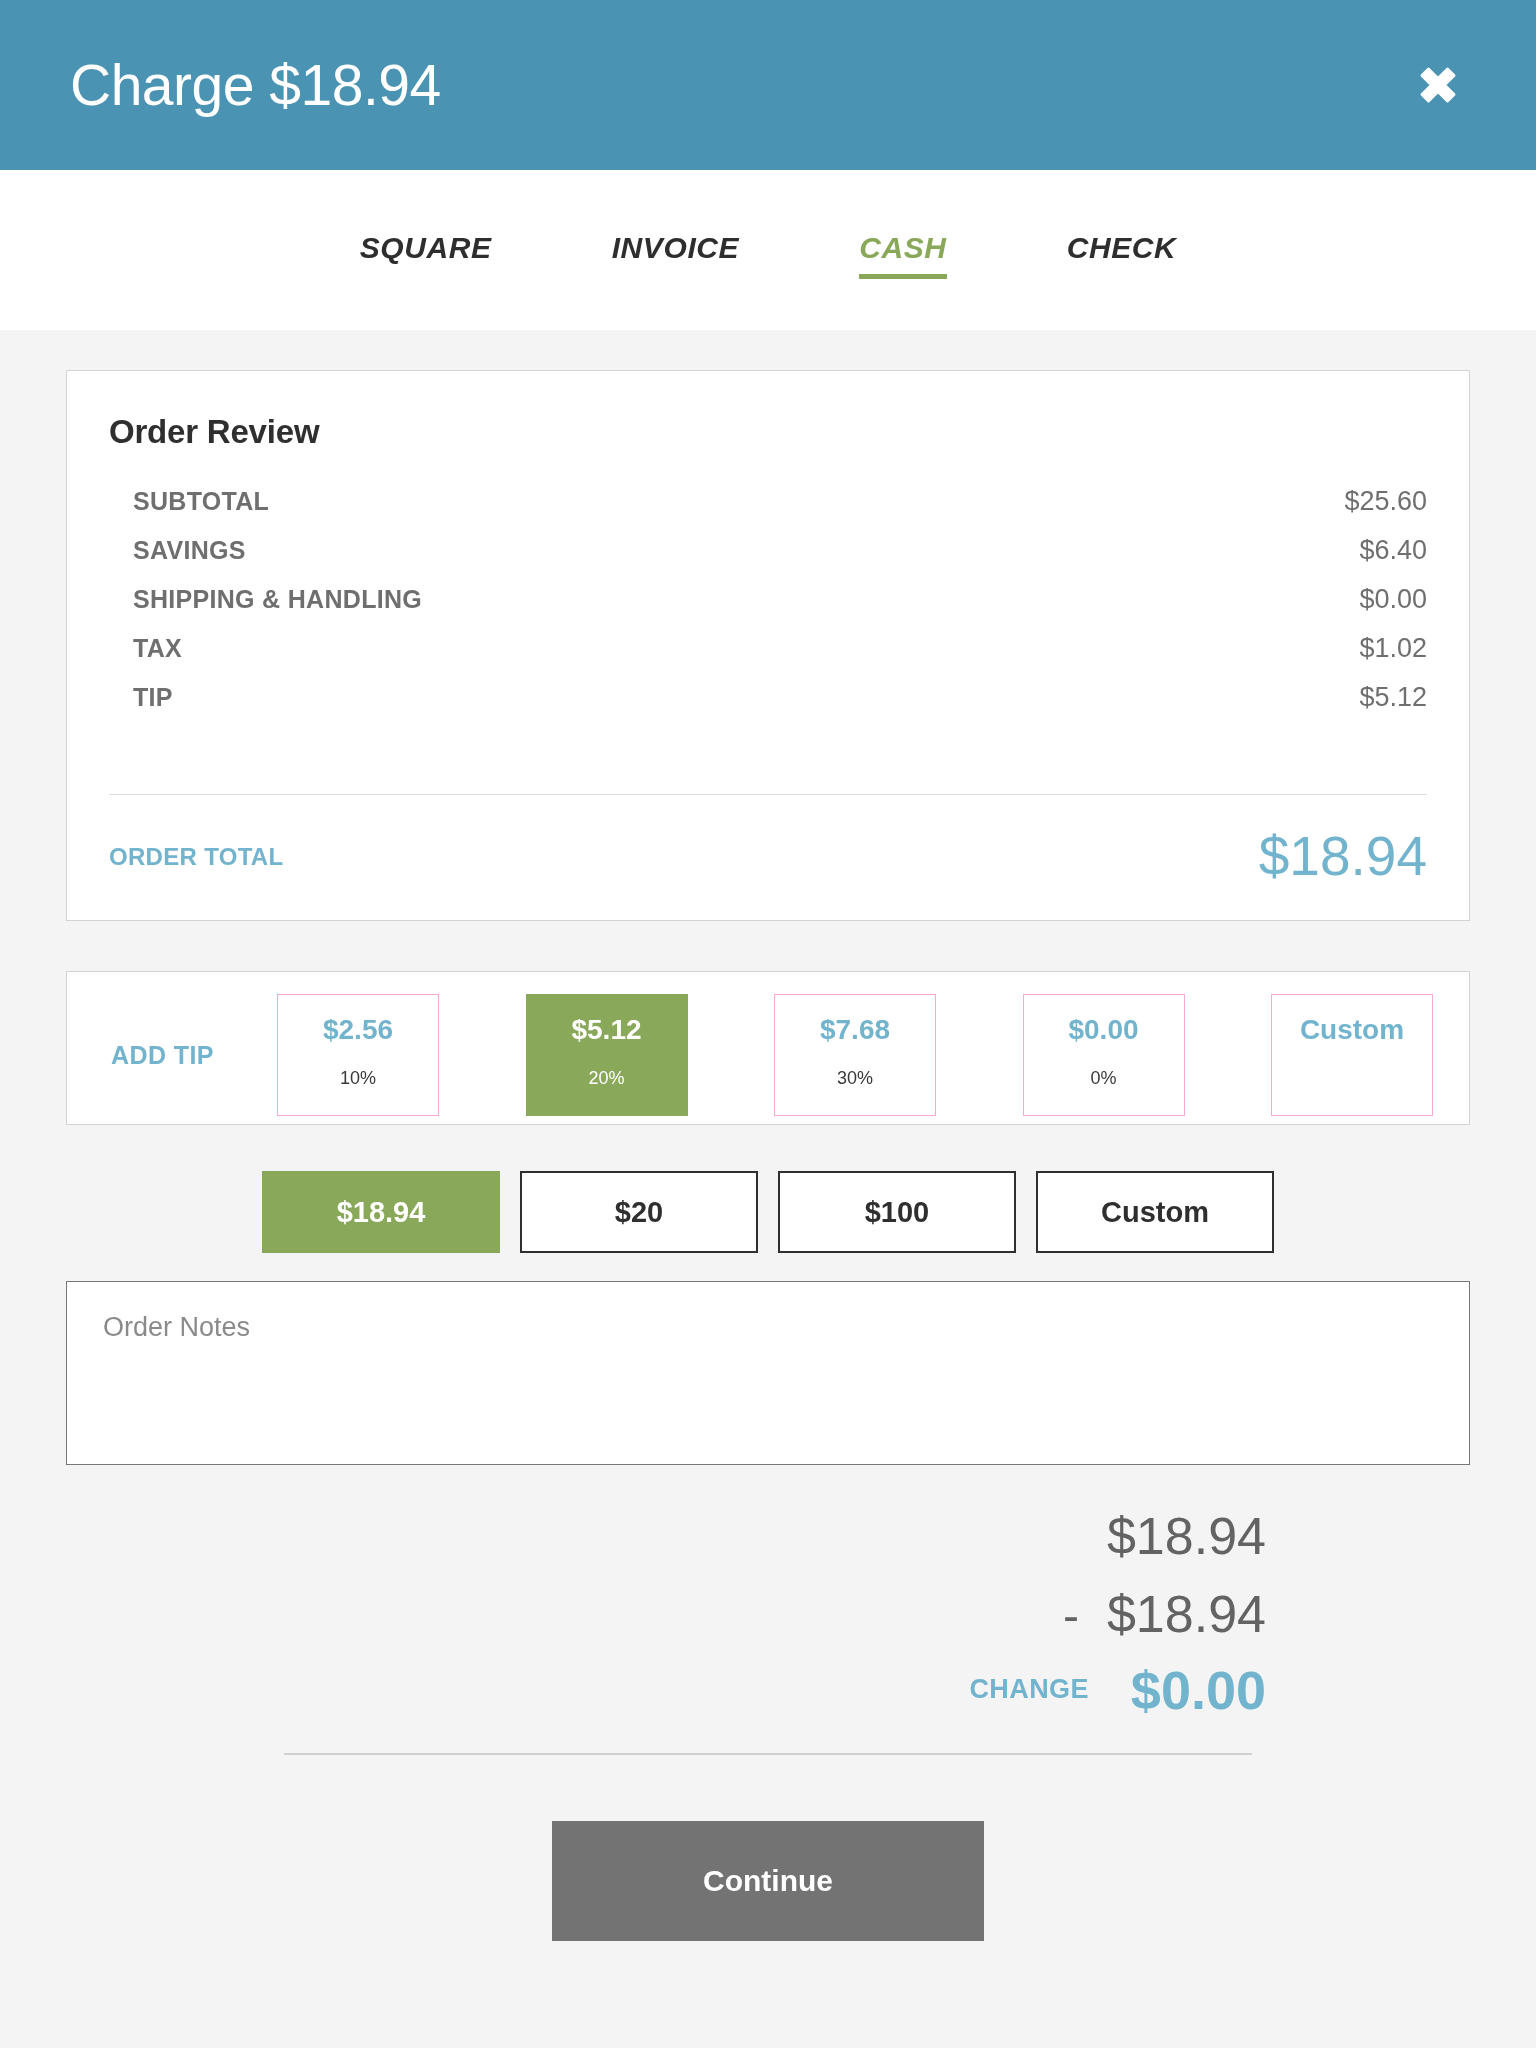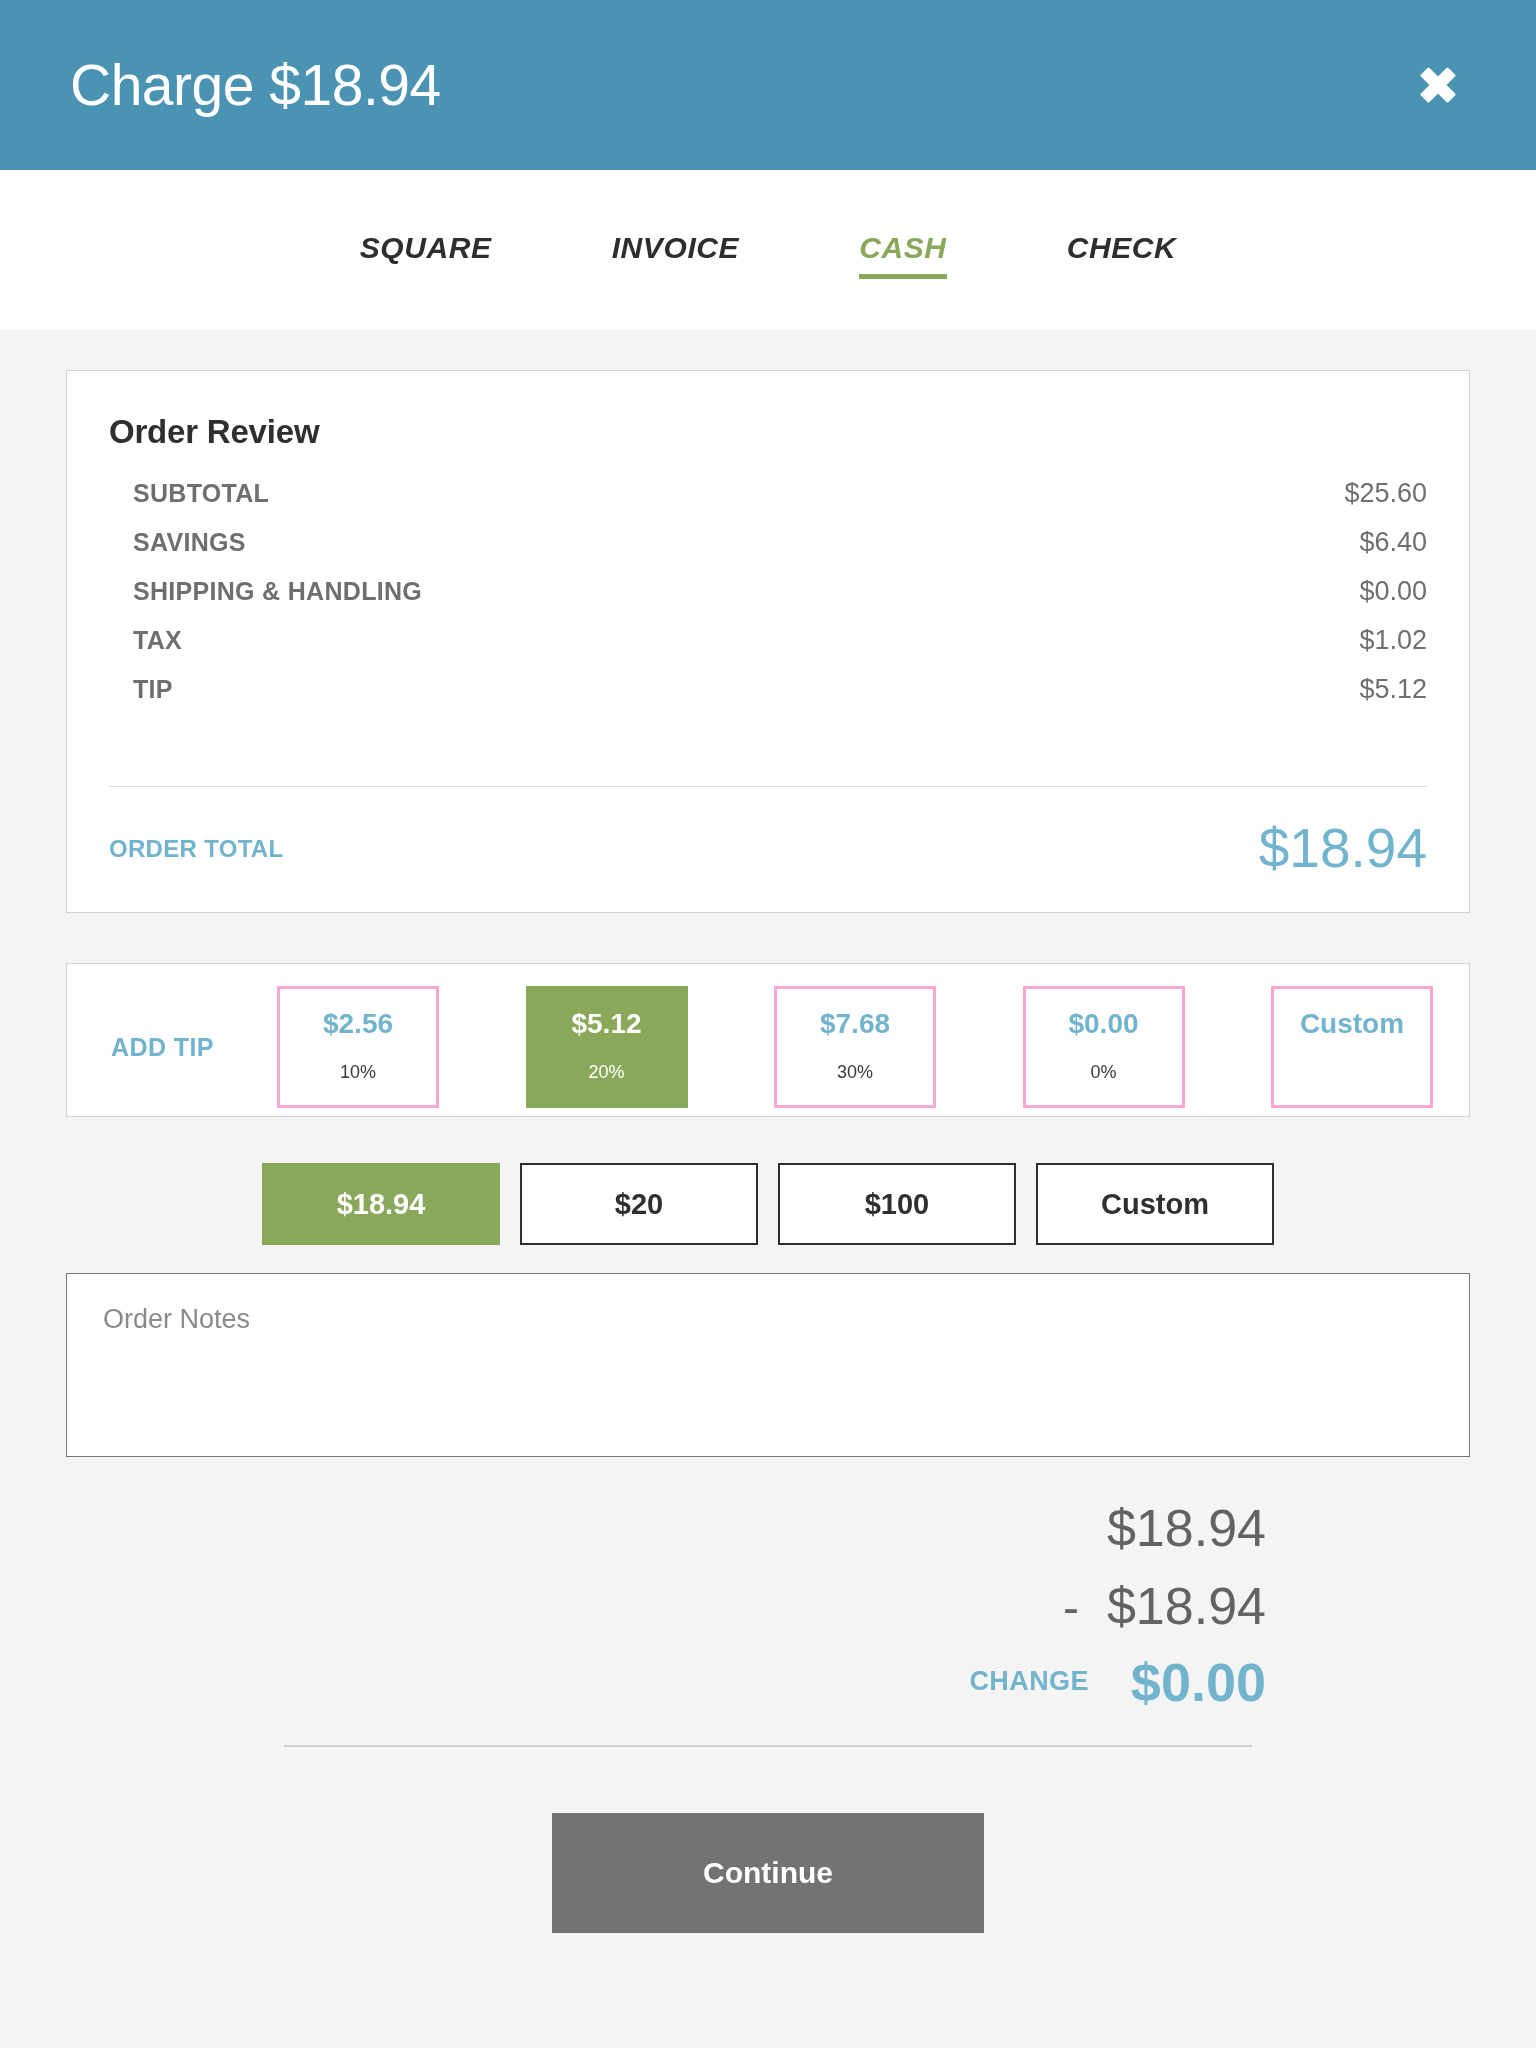--- a/index.html
+++ b/index.html
@@ -91,21 +91,21 @@
     background: #ffffff;
     border: 1px solid #d3d3d3;
     width: 1404px;
   }
   .order-card { padding: 42px 42px 36px 42px; }
 
   .card-title {
     font-size: 33px;
     font-weight: 700;
     color: #2f2f2f;
-    margin-bottom: 18px;
+    margin-bottom: 26px;
     letter-spacing: -0.2px;
   }
 
   .order-row {
     display: flex;
     justify-content: space-between;
     align-items: baseline;
     padding: 9px 0;
     margin-left: 24px;
   }
@@ -167,21 +167,21 @@
   }
   .tip-options {
     display: flex;
     flex: 1;
     justify-content: space-between;
     gap: 0;
   }
   .tip-btn {
     width: 162px;
     height: 122px;
-    border: 3px solid #f9a8d4;
+    border: 1px solid #f9a8d4;
     background: #ffffff;
     display: flex;
     flex-direction: column;
     align-items: center;
     justify-content: flex-start;
     padding-top: 20px;
     cursor: pointer;
   }
   .tip-btn .amt {
     font-size: 28px;

